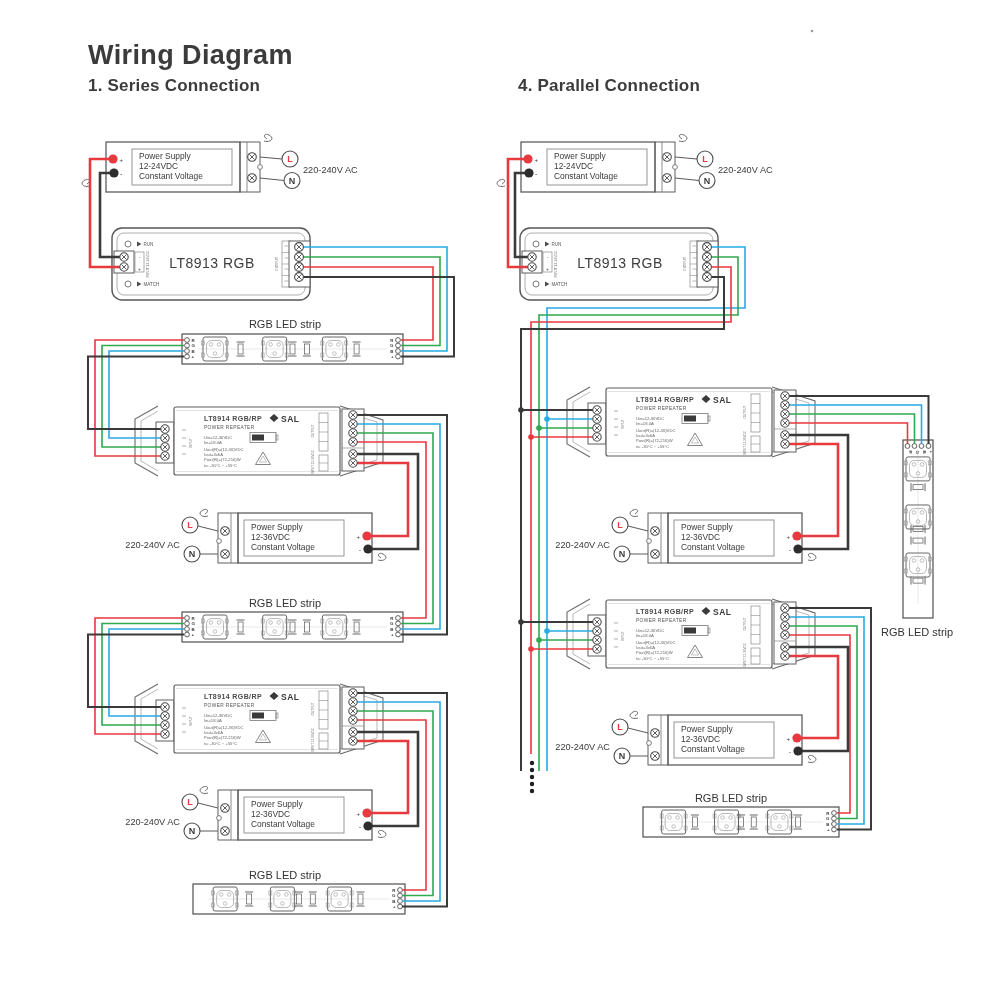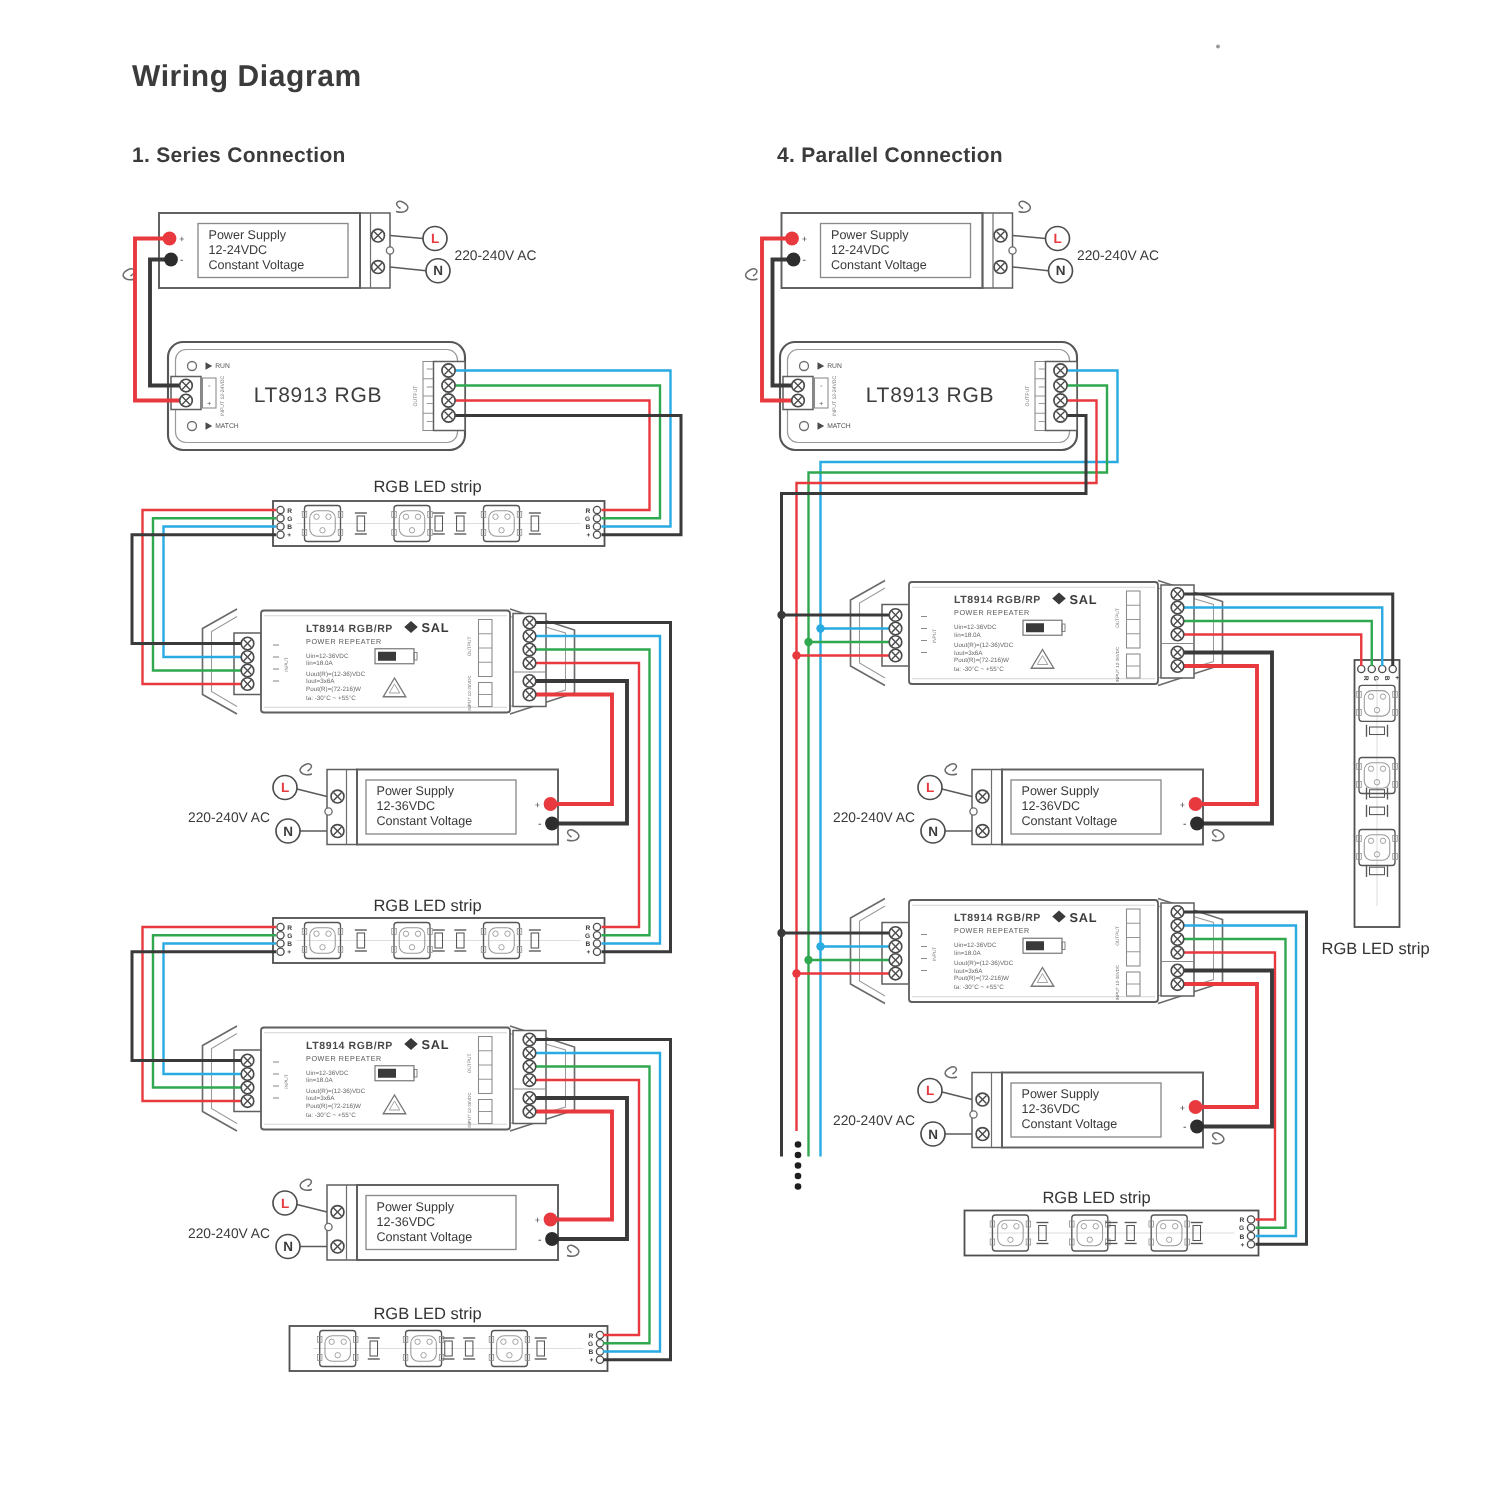--- a/index.html
+++ b/index.html
@@ -1,19 +1,19 @@
 <!DOCTYPE html>
 <html><head>
 <meta charset="utf-8">
 <style>
   html,body{margin:0;padding:0;background:#fff;}
   .canvas{position:relative;width:1000px;height:1000px;background:#fff;overflow:hidden;
           font-family:"Liberation Sans",sans-serif;}
-  .title{position:absolute;left:88px;top:40px;font-size:20px;font-weight:bold;color:#3b3b3b;letter-spacing:.4px;}
-  .sec{position:absolute;top:95px;font-size:14px;font-weight:bold;color:#3b3b3b;letter-spacing:.2px;}
+  .title{position:absolute;left:88px;top:40px;font-size:27px;font-weight:bold;color:#3b3b3b;letter-spacing:.4px;}
+  .sec{position:absolute;top:76px;font-size:17px;font-weight:bold;color:#3b3b3b;letter-spacing:.2px;}
   .sec1{left:88px}.sec2{left:518px}
   svg{position:absolute;left:0;top:0;}
   svg text{font-family:"Liberation Sans",sans-serif;}
 </style>
 </head>
 <body>
 
 <div class="canvas">
   <div class="title">Wiring Diagram</div>
   <div class="sec sec1">1. Series Connection</div>

